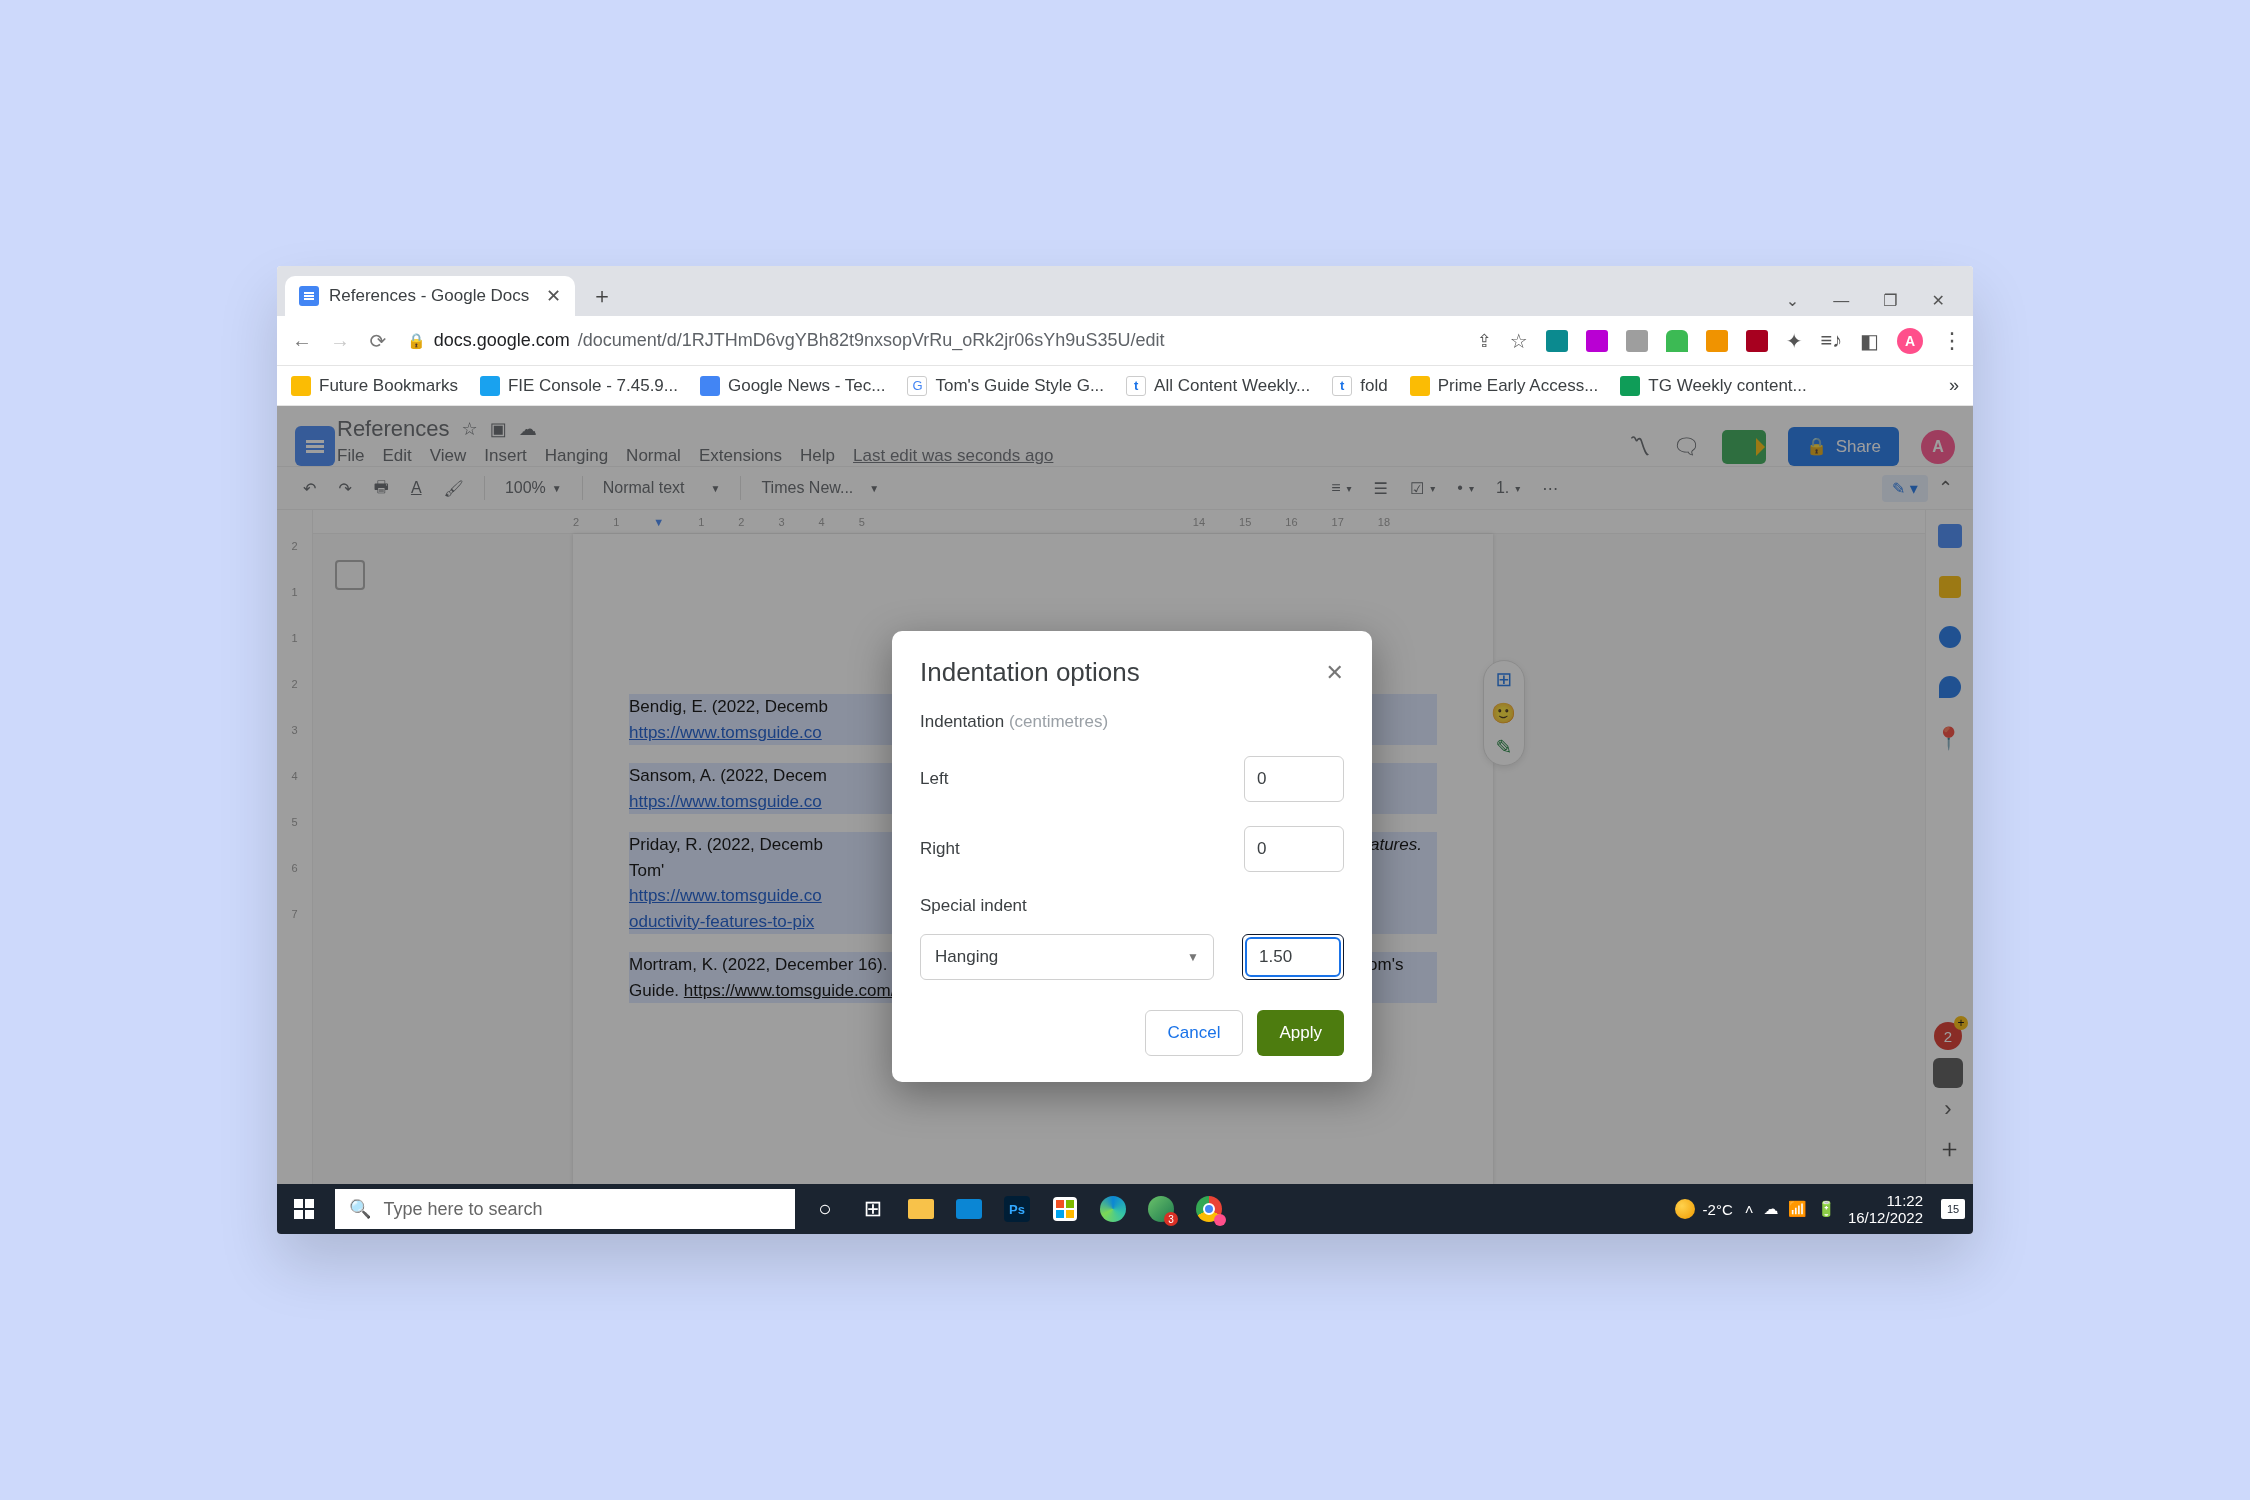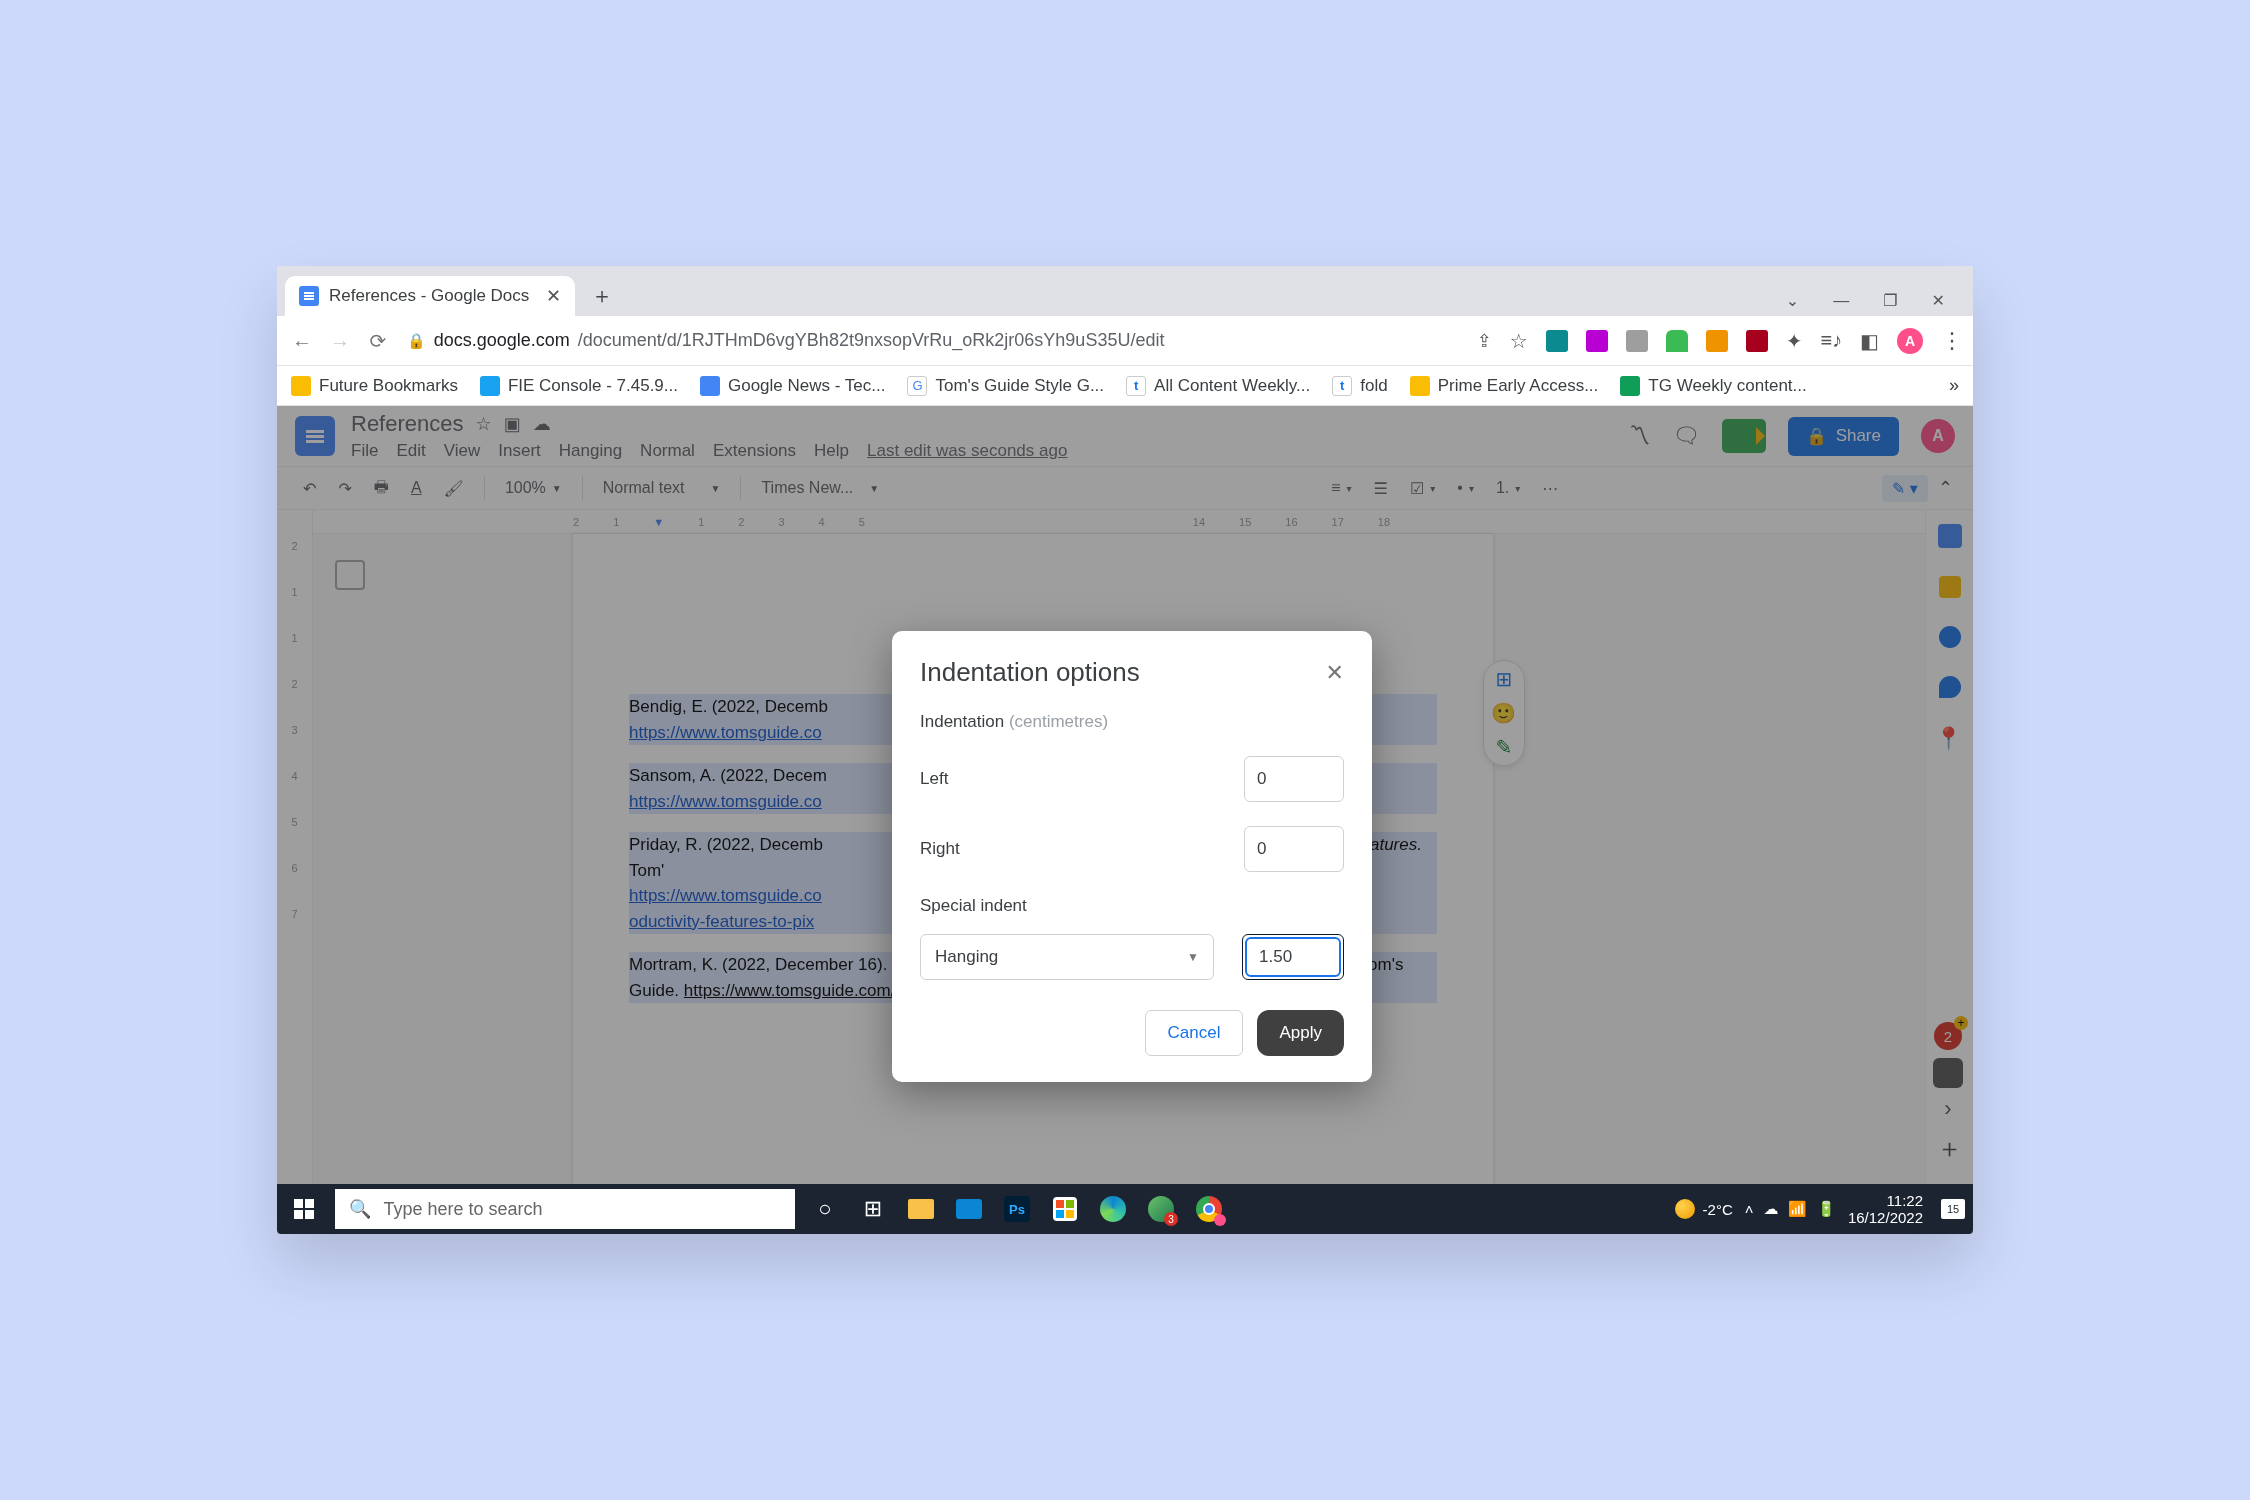--- a/index.html
+++ b/index.html
@@ -30,21 +30,21 @@
 
   .bookbar{height:40px;border-bottom:1px solid #e4e4e4;display:flex;align-items:center;gap:22px;padding:0 14px;font-size:17px;color:#3c4043;}
   .bk{display:flex;align-items:center;gap:8px;cursor:pointer;}
   .bk .ico{width:20px;height:20px;border-radius:3px;}
   .bookbar .more{margin-left:auto;font-size:18px;}
 
   
   .app { position:relative; height:calc(100% - 50px - 50px - 40px - 50px); background:#fff;}
   .dim { position:absolute; inset:0; background:rgba(40,40,40,.45); z-index:20;}
 
-  .docsbar{height:60px;display:flex;align-items:center;padding:0 18px;gap:16px;}
+  .docsbar{height:60px;display:flex;align-items:flex-end;padding:0 18px;gap:2px;}
   .docsicon{width:40px;height:40px;background:#4285f4;border-radius:6px;display:flex;align-items:center;justify-content:center;}
   .docsicon::after{content:"";width:18px;height:3px;background:#fff;box-shadow:0 5px 0 #fff,0 -5px 0 #fff;}
   .titleblk{display:flex;flex-direction:column;gap:2px;}
   .titlerow{display:flex;align-items:center;gap:12px;color:#3c4043;}
   .dtitle{font-size:22px;color:#5f6368;}
   .titleic{color:#5f6368;font-size:18px;}
   .menurow{display:flex;gap:18px;font-size:17px;color:#5f6368;margin-top:2px;}
   .menurow .last{color:#6b6e75;text-decoration:underline;}
   .docsr{margin-left:auto;display:flex;align-items:center;gap:22px;}
   .share{background:#1a73e8;color:#fff;padding:9px 18px;border-radius:6px;font-size:17px;display:flex;align-items:center;gap:8px;}
@@ -94,21 +94,21 @@
   .inp{width:100px;height:46px;border:1px solid #d0d0d0;border-radius:6px;padding:0 12px;font-size:17px;color:#3c4043;}
   .section-h{font-size:17px;color:#3c4043;margin:4px 0 18px 0;}
   .row2{display:flex;gap:28px;margin-bottom:30px;}
   .sel{flex:1;height:46px;border:1px solid #d0d0d0;border-radius:6px;display:flex;align-items:center;padding:0 14px;font-size:17px;color:#3c4043;}
   .sel .dd{margin-left:auto;color:#777;font-size:12px;}
   .hi-wrap{border:1px solid #0f172a;border-radius:6px;padding:2px;}
   .hi-wrap .inp{border:2px solid #1a73e8;width:96px;height:40px;}
   .dlg-actions{display:flex;justify-content:flex-end;gap:14px;}
   .btn{height:46px;padding:0 22px;border-radius:6px;font-size:17px;display:flex;align-items:center;justify-content:center;cursor:pointer;}
   .btn.cancel{border:1px solid #d0d0d0;color:#1a73e8;background:#fff;}
-  .btn.apply{background:#404040;color:#fff;border-radius:12px;}
+  .btn.apply{background:#4d7c0f;color:#fff;}
 
   
   .taskbar{position:absolute;left:0;right:0;bottom:0;height:50px;background:#1b2430;display:flex;align-items:center;color:#fff;font-size:15px;}
   .start{width:54px;display:flex;align-items:center;justify-content:center;}
   .start-grid{width:20px;height:20px;display:grid;grid-template:1fr 1fr/1fr 1fr;gap:2px;}
   .start-grid span{background:#fff;}
   .search{width:460px;height:40px;margin:0 4px;background:#fff;color:#666;display:flex;align-items:center;gap:12px;padding:0 14px;font-size:18px;}
   .task-icons{display:flex;align-items:center;gap:4px;margin-left:4px;}
   .ticon{width:44px;height:40px;display:flex;align-items:center;justify-content:center;font-size:22px;}
   .folder{background:#f8c24a;width:26px;height:20px;border-radius:2px;}

